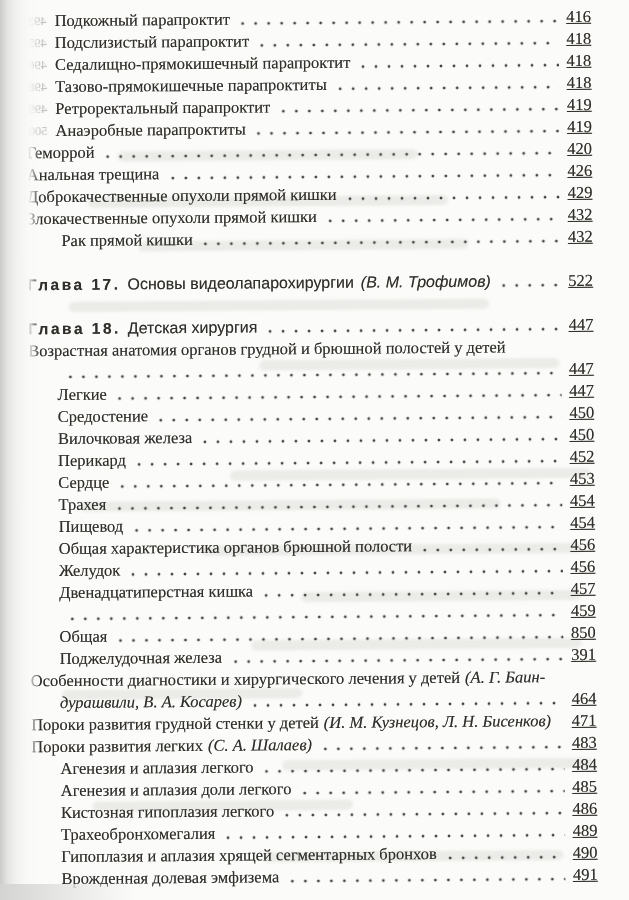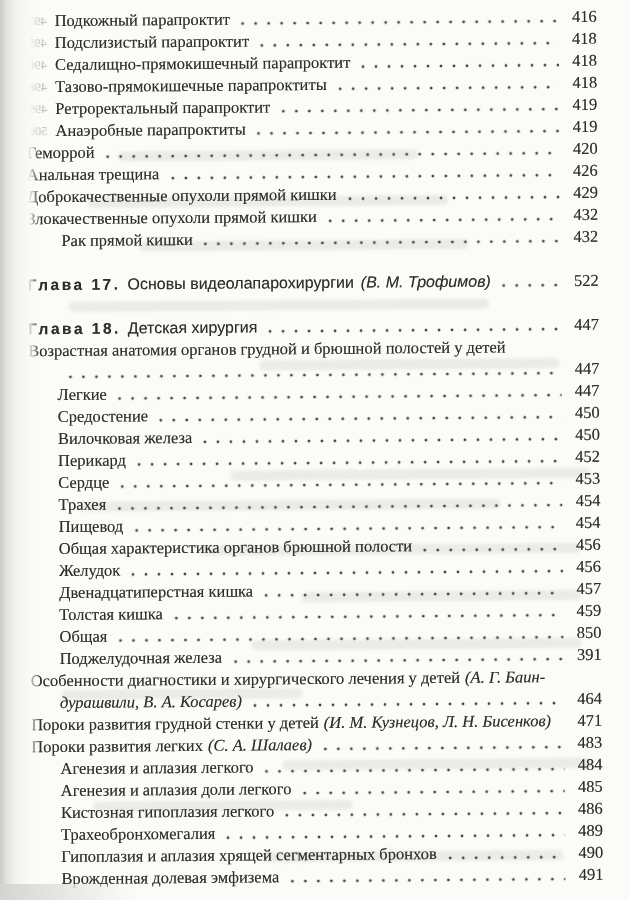--- a/index.html
+++ b/index.html
@@ -44,21 +44,21 @@
   .t{flex:0 0 auto;}
   .t > span + .it{margin-left:5px;}
   .it{font-style:italic;}
   .leader{
     flex:1 1 auto;min-width:6px;margin:0 2px 0 7px;
     background-image:radial-gradient(circle at 2px 2px,#45433e 1.25px,rgba(0,0,0,0) 1.7px);
     background-size:13px 4px;background-repeat:repeat-x;
     background-position:left 4px bottom 5px;
   }
   .row.no-dots .leader{background:none;}
-  .pg{flex:0 0 36px;text-align:right;}
+  .pg{flex:0 0 36px;text-align:center;text-decoration:underline;}
   
   .ch-label{
     font-family:"Liberation Sans", sans-serif;font-weight:700;
     letter-spacing:2.5px;font-size:15.5px;
   }
   .ch-title{
     font-family:"Liberation Sans", sans-serif;font-size:16px;margin-left:7px;
   }
   .ch-author{
     font-family:"Liberation Sans", sans-serif;font-style:italic;font-size:16px;margin-left:7px;
@@ -228,21 +228,20 @@
     <span class="t"><span>Желудок</span></span>
     <span class="leader"></span>
     <span class="pg">456</span>
   </div>
         <div class="row lvl2">
     <span class="t"><span>Двенадцатиперстная кишка</span></span>
     <span class="leader"></span>
     <span class="pg">457</span>
   </div>
         <div class="row lvl2">
-    <span class="t"><span>Толстая кишка</span></span>
     <span class="leader"></span>
     <span class="pg">459</span>
   </div>
         <div class="row lvl2">
     <span class="t"><span>Общая</span></span>
     <span class="leader"></span>
     <span class="pg">850</span>
   </div>
         <div class="row lvl2">
     <span class="t"><span>Поджелудочная железа</span></span>

